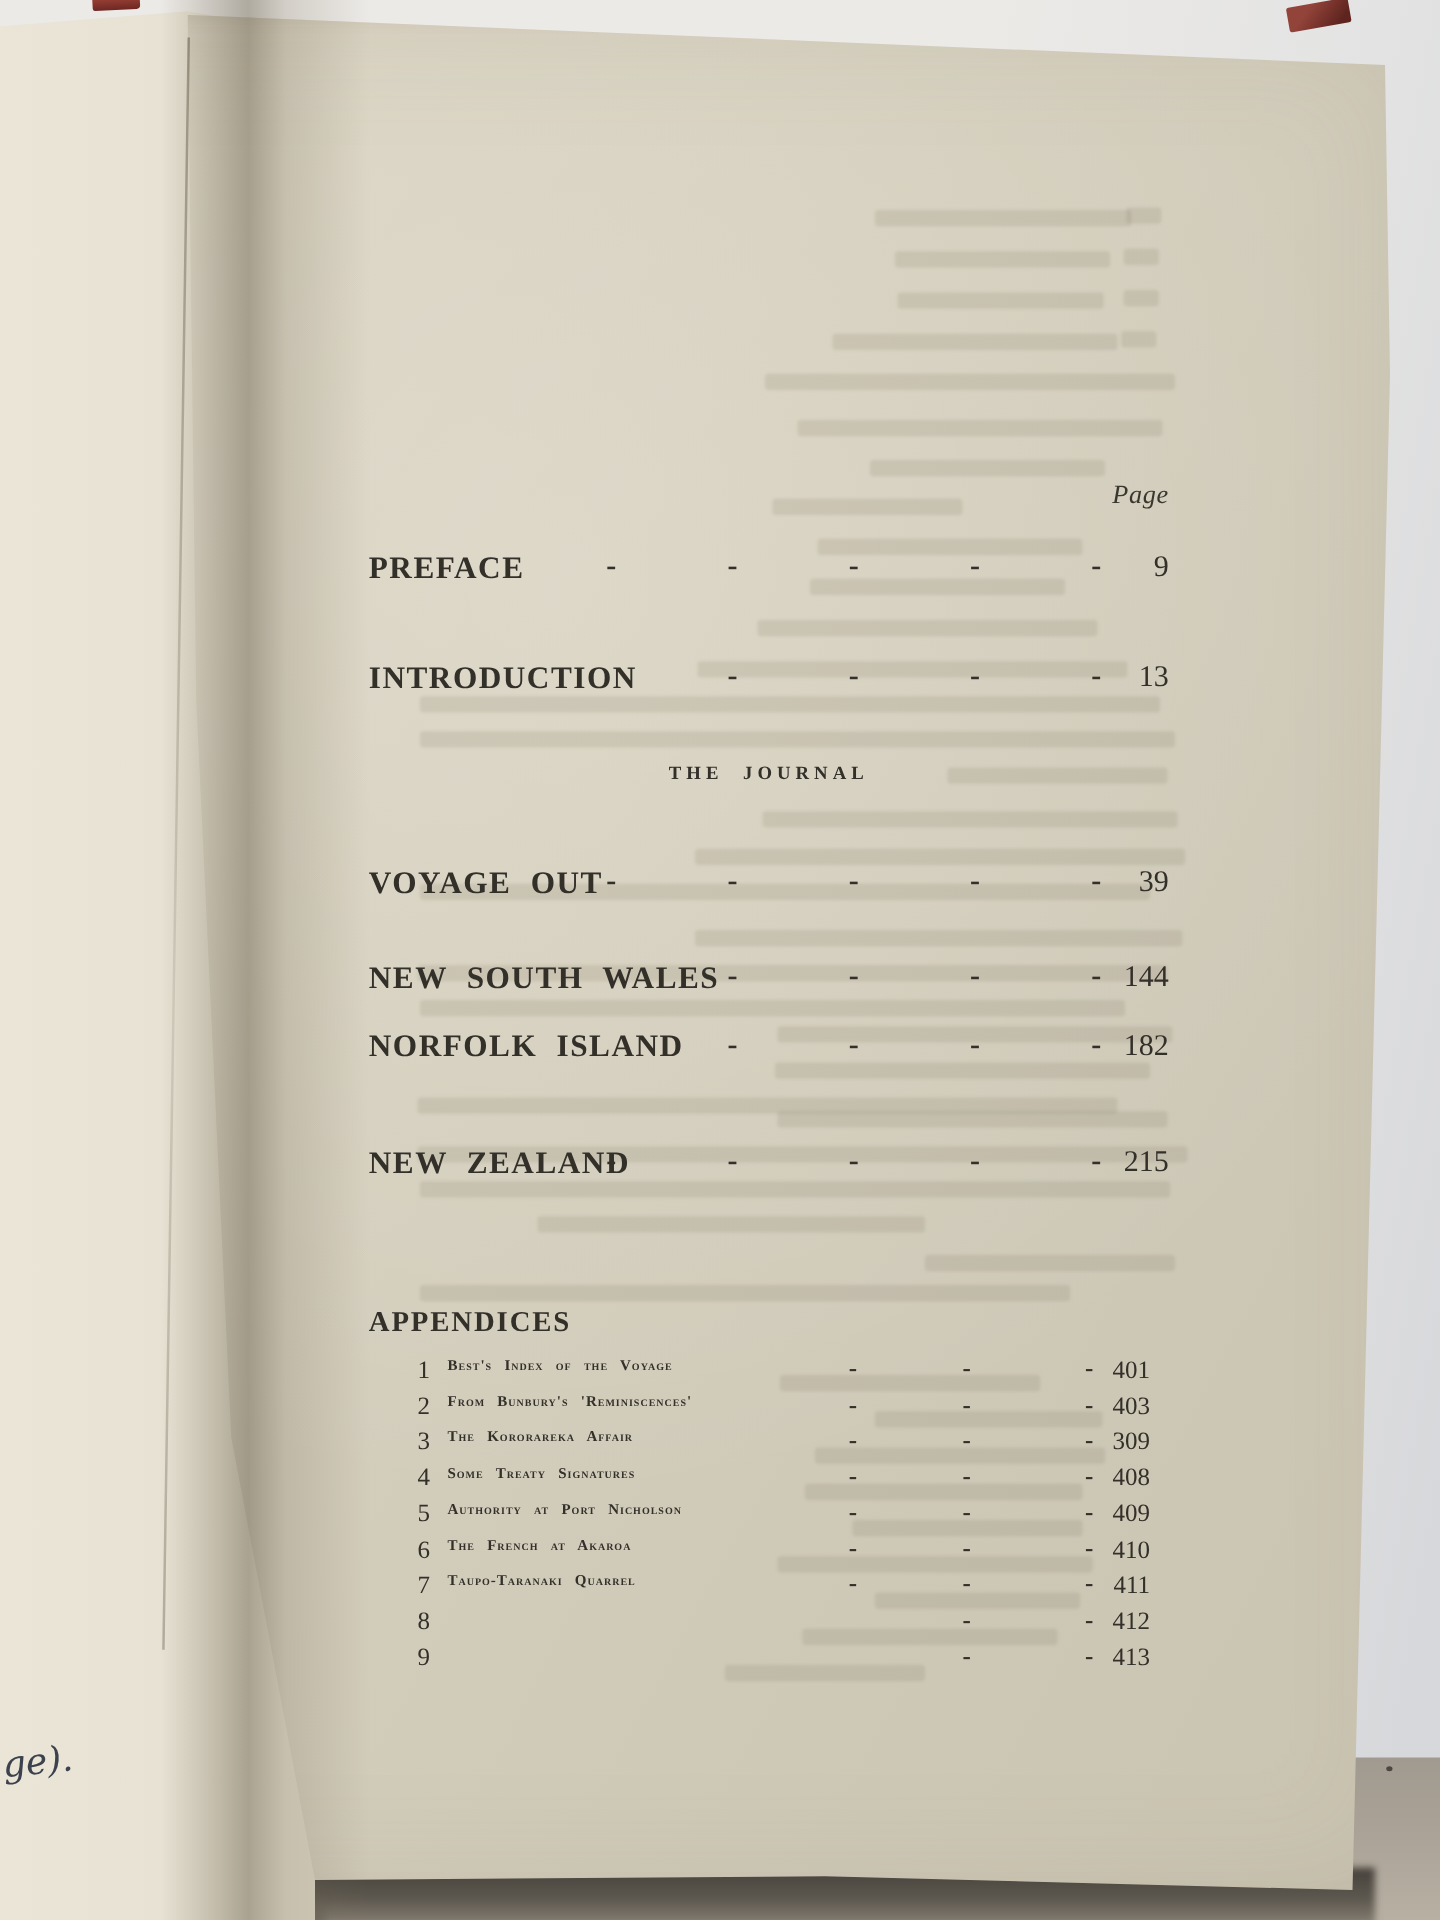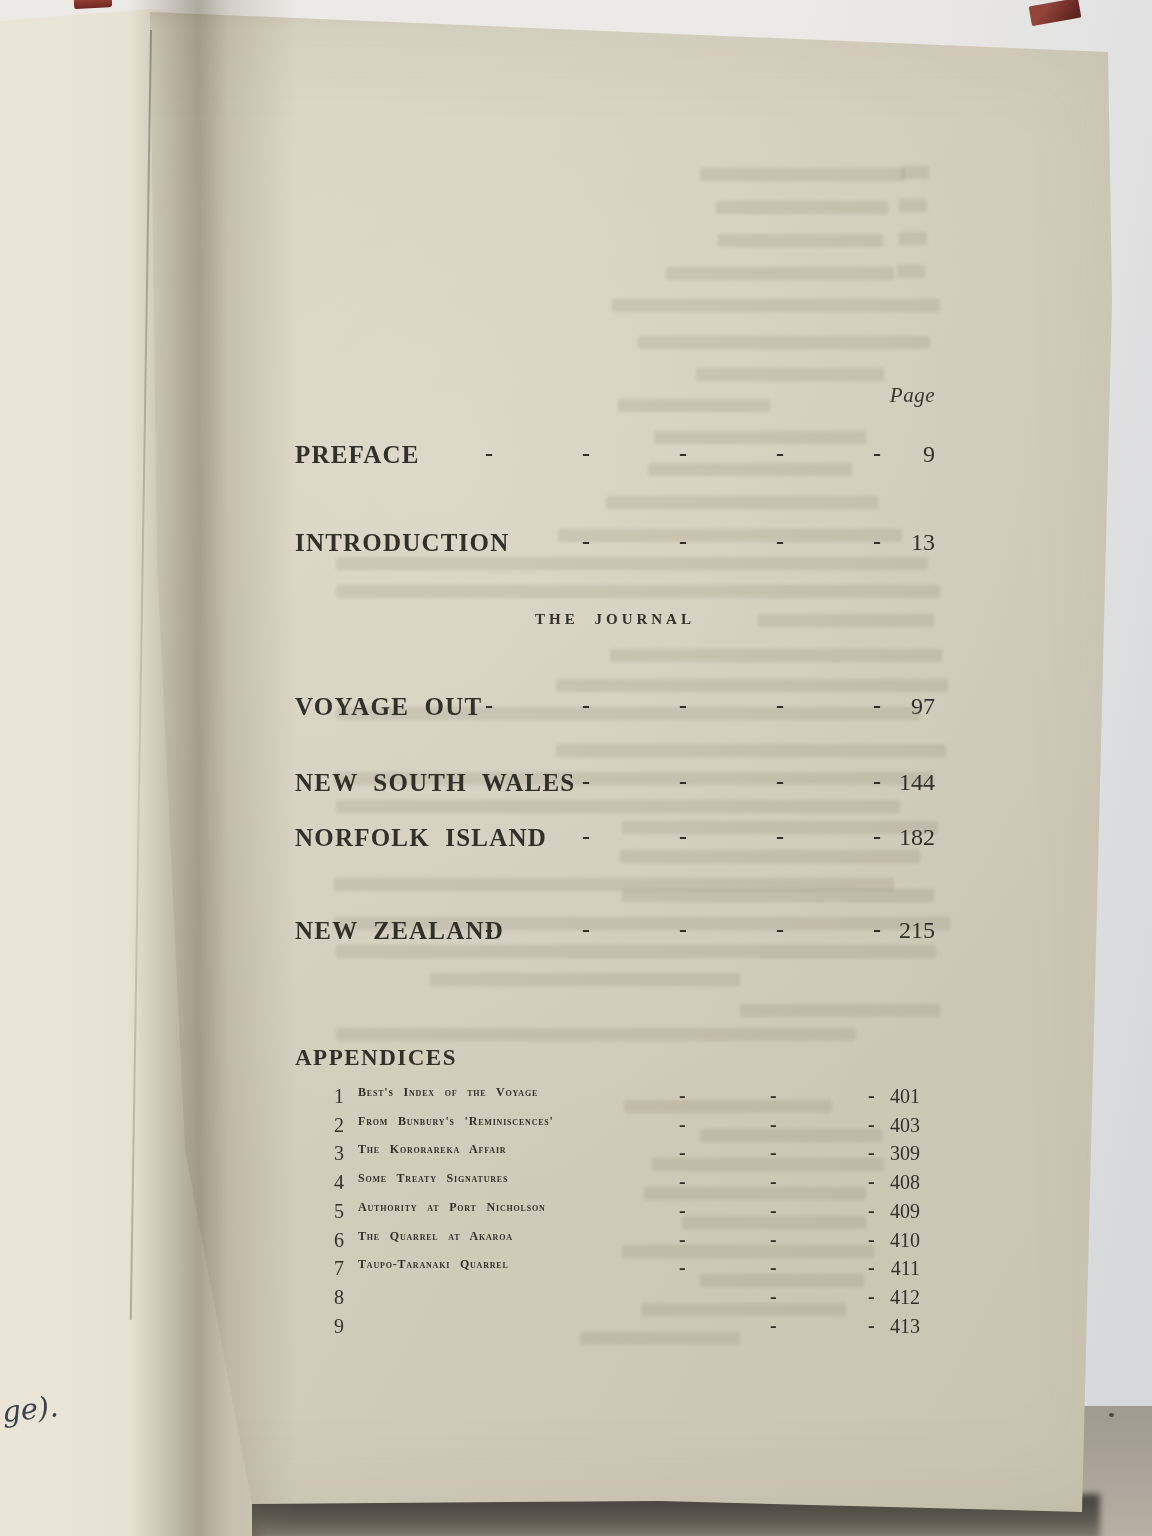--- a/index.html
+++ b/index.html
@@ -158,21 +158,21 @@
           <span class="tdash" style="left: 578px;">-</span>
           <span class="tpage">13</span>
         </div>
         <div class="trow" style="top: 661px;">
           <span class="tlabel">VOYAGE OUT</span>
           <span class="tdash" style="left: 190px;">-</span>
           <span class="tdash" style="left: 287px;">-</span>
           <span class="tdash" style="left: 384px;">-</span>
           <span class="tdash" style="left: 481px;">-</span>
           <span class="tdash" style="left: 578px;">-</span>
-          <span class="tpage">97</span>
+          <span class="tpage">39</span>
         </div>
         <div class="trow" style="top: 737px;">
           <span class="tlabel">NEW SOUTH WALES</span>
           <span class="tdash" style="left: 287px;">-</span>
           <span class="tdash" style="left: 384px;">-</span>
           <span class="tdash" style="left: 481px;">-</span>
           <span class="tdash" style="left: 578px;">-</span>
           <span class="tpage">144</span>
         </div>
         <div class="trow" style="top: 792px;">
@@ -229,21 +229,21 @@
         <div class="arow" style="top: 1199.8px;">
           <span class="anum">5</span>
           <span class="alabel">Authority at Port Nicholson</span>
           <span class="adash" style="left: 357px;">-</span>
           <span class="adash" style="left: 448px;">-</span>
           <span class="adash" style="left: 546px;">-</span>
           <span class="apage">409</span>
         </div>
         <div class="arow" style="top: 1228.5px;">
           <span class="anum">6</span>
-          <span class="alabel">The Quarrel at Akaroa</span>
+          <span class="alabel">The French at Akaroa</span>
           <span class="adash" style="left: 357px;">-</span>
           <span class="adash" style="left: 448px;">-</span>
           <span class="adash" style="left: 546px;">-</span>
           <span class="apage">410</span>
         </div>
         <div class="arow" style="top: 1257.2px;">
           <span class="anum">7</span>
           <span class="alabel">Taupo-Taranaki Quarrel</span>
           <span class="adash" style="left: 357px;">-</span>
           <span class="adash" style="left: 448px;">-</span>

